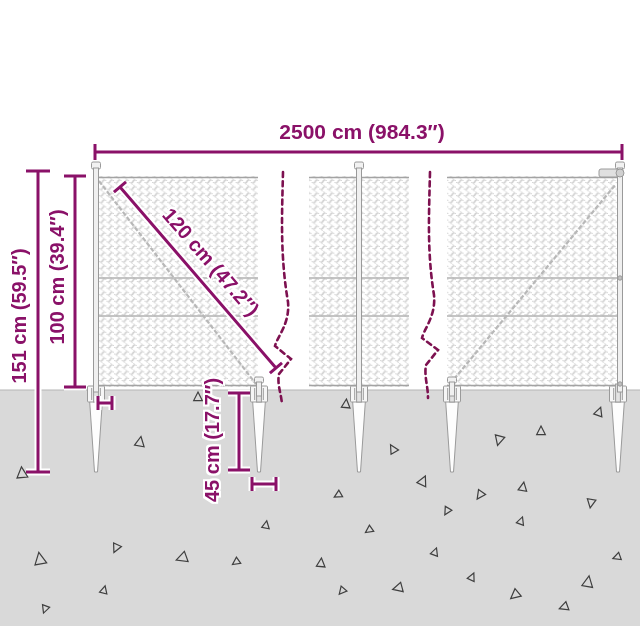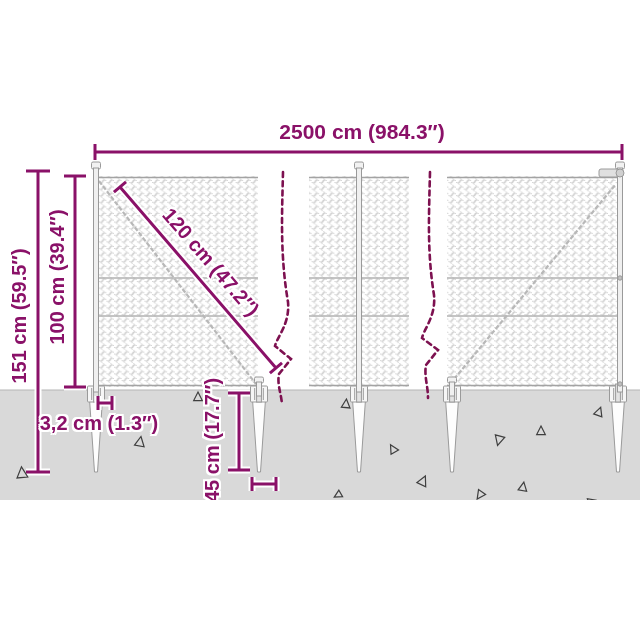--- a/index.html
+++ b/index.html
@@ -1,17 +1,17 @@
 <!DOCTYPE html>
 <html style="--dimension: #8a1168; --break-line: #7d1150; --ground: #d9d9d9; --mesh-wire: #c9c9c9; --structure: #9a9a9a; --triangle: #3f3f3f;"><head>
 <meta charset="utf-8">
 <style>
   html,body { margin:0; padding:0; background:#ffffff; }
   .stage {
-    position:relative; width:640px; height:500px; overflow:hidden;
+    position:relative; width:640px; height:626px; overflow:hidden;
     background:#ffffff; font-family:"Liberation Sans", sans-serif;
   }
   .stage svg { position:absolute; left:0; top:0; }
 
   
   .dim-c { stroke:#ffffff; stroke-width:7; fill:none; stroke-linecap:butt; }
   .dim   { stroke:var(--dimension,#8a1168); stroke-width:3; fill:none; stroke-linecap:butt; }
   .brk   { stroke:var(--break-line,#7d1150); stroke-width:2.6; fill:none; stroke-dasharray:5 4.2; stroke-linecap:round; }
 
   
@@ -178,15 +178,14 @@
         <polygon points="0,-6.2 5.4,4.5 -5.4,4.5" transform="translate(588,582) rotate(10)" class="tri"></polygon>
         <polygon points="0,-4.96 4.32,3.6 -4.32,3.6" transform="translate(591,503) rotate(190)" class="tri"></polygon>
         <polygon points="0,-4.34 3.7800000000000002,3.15 -3.7800000000000002,3.15" transform="translate(617,557) rotate(250)" class="tri"></polygon>
       </g>
   </svg>
 
   <div class="label big" style="left:362px;top:131px">2500 cm (984.3″)</div>
   <div class="label rot270" style="left:19px;top:316px">151 cm (59.5″)</div>
   <div class="label rot270" style="left:57px;top:277px">100 cm (39.4″)</div>
   <div class="label rot49" style="left:211px;top:262px">120 cm (47.2″)</div>
-  <div class="label" style="left:99px;top:423px">3,2 cm (1.3″)</div>
   <div class="label rot270" style="left:212px;top:440px">45 cm (17.7″)</div>
 </div>
 
 </body></html>

